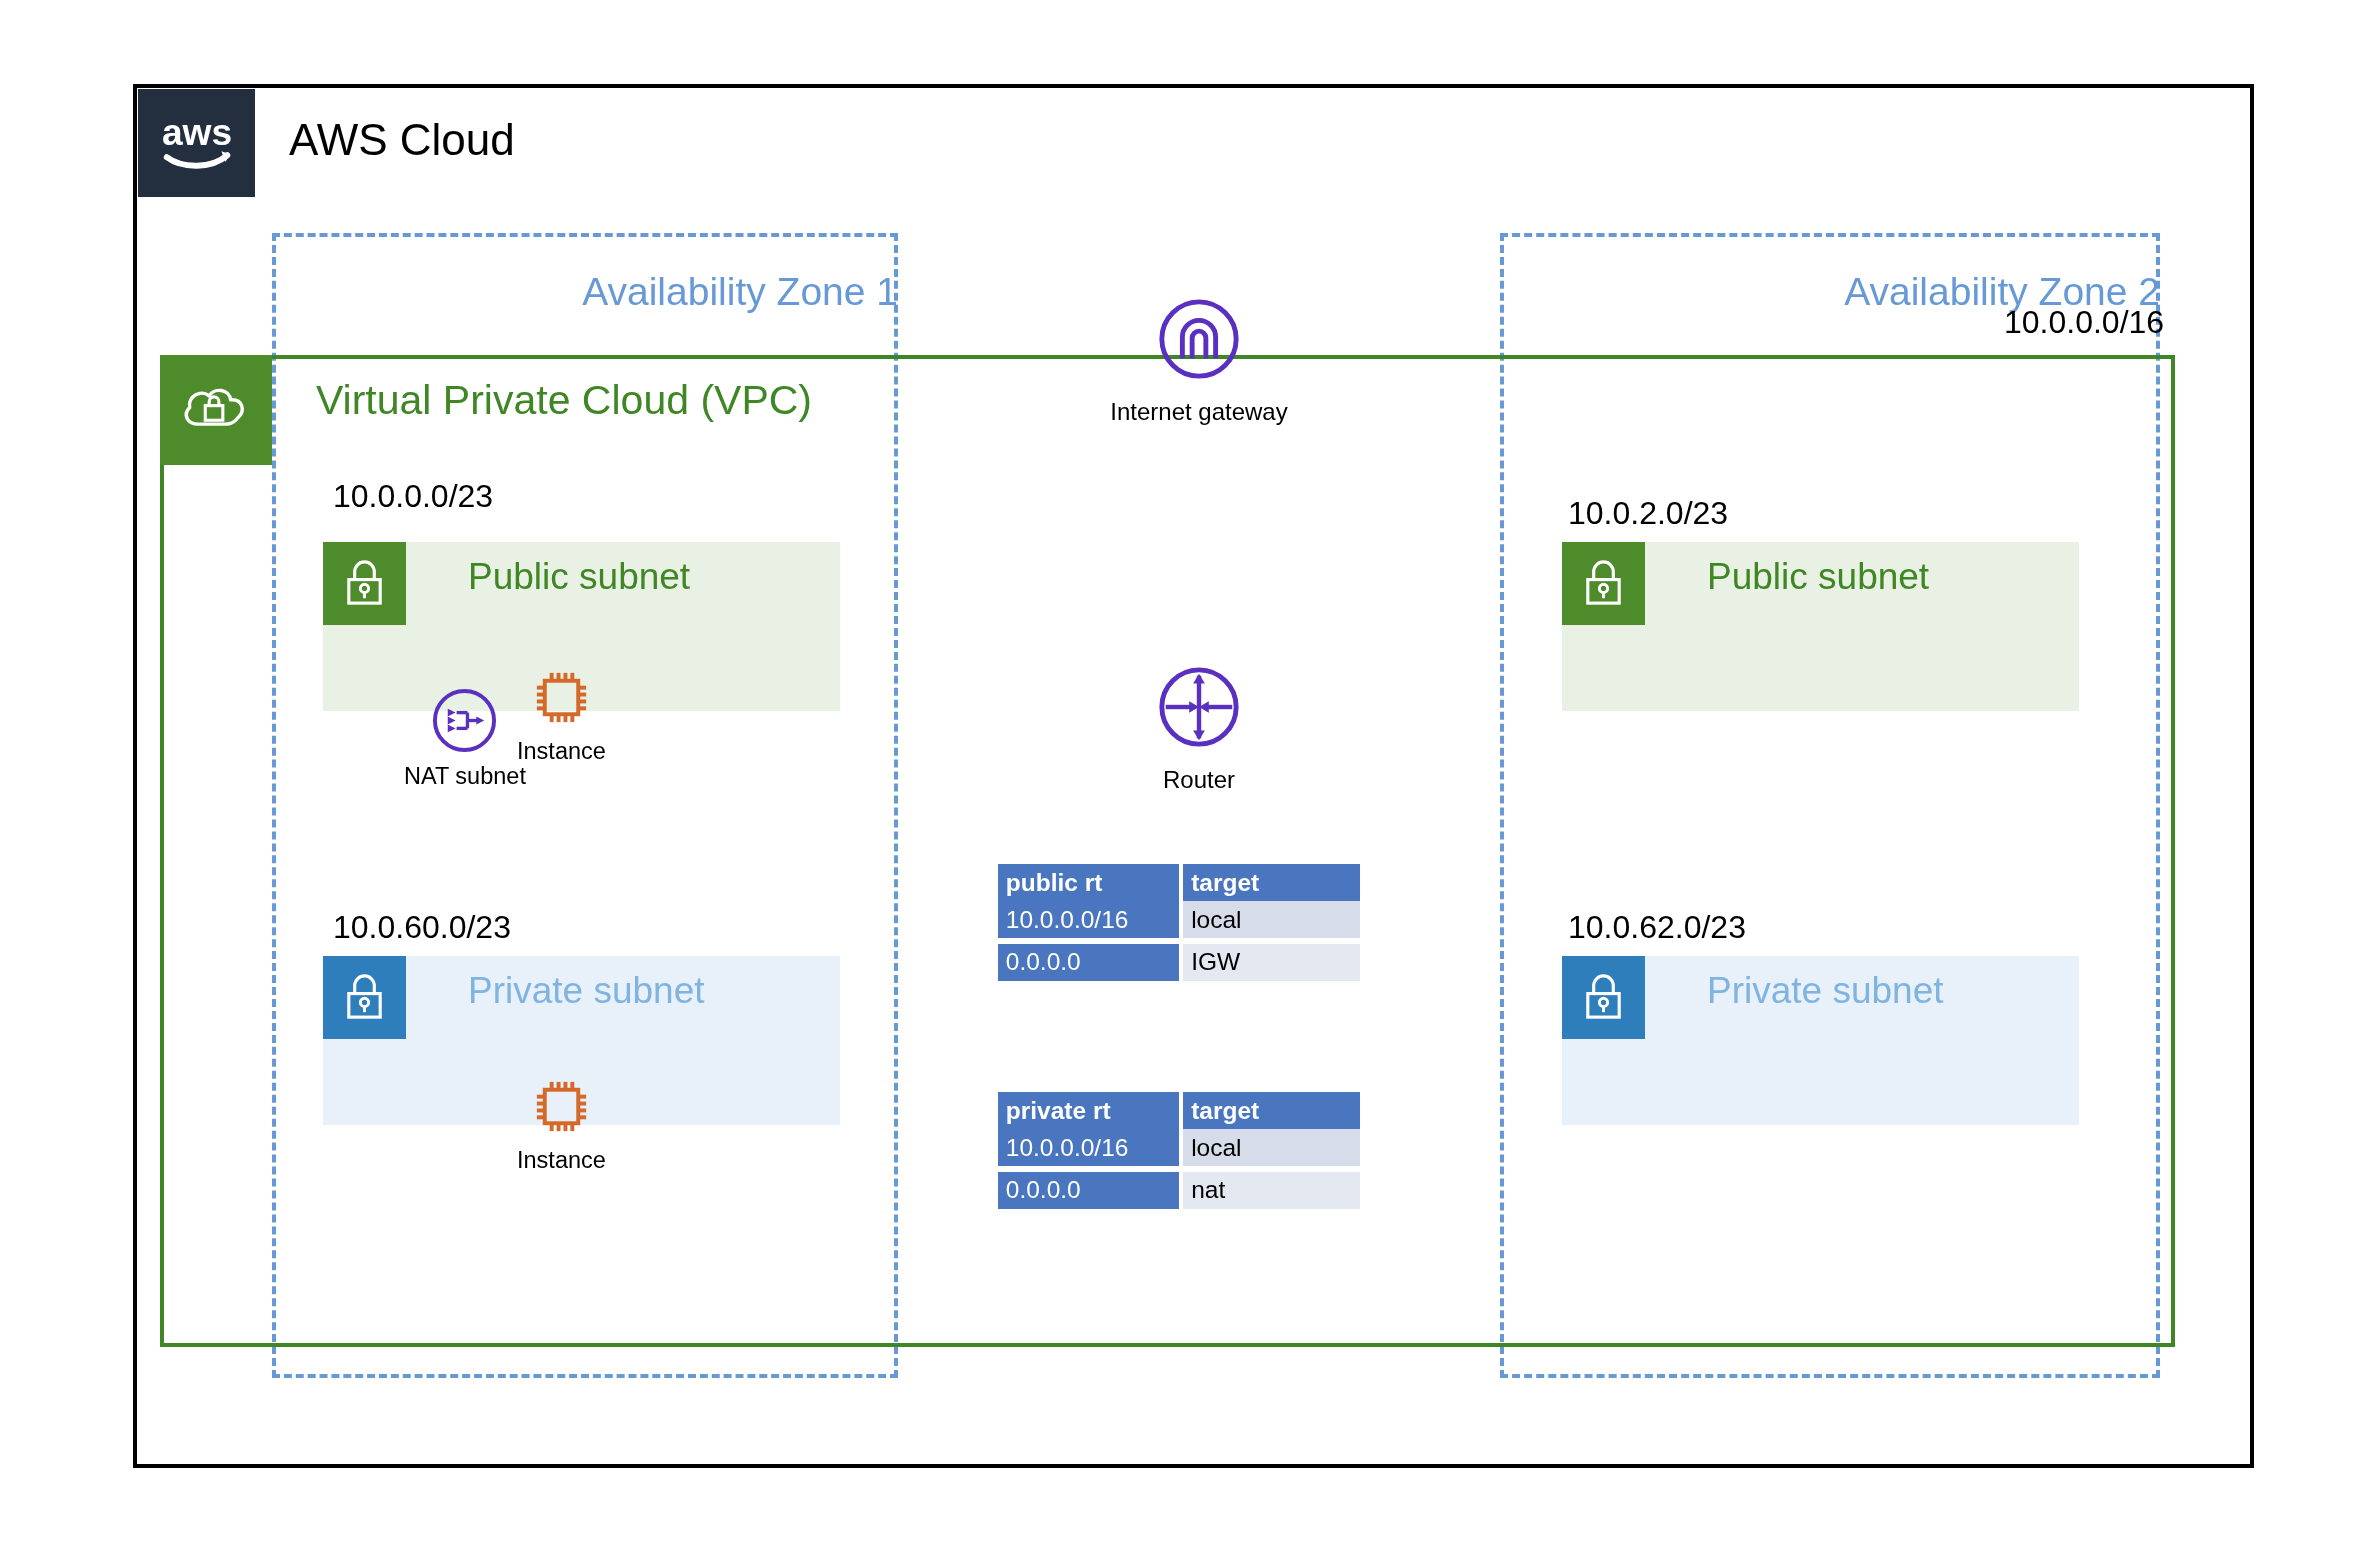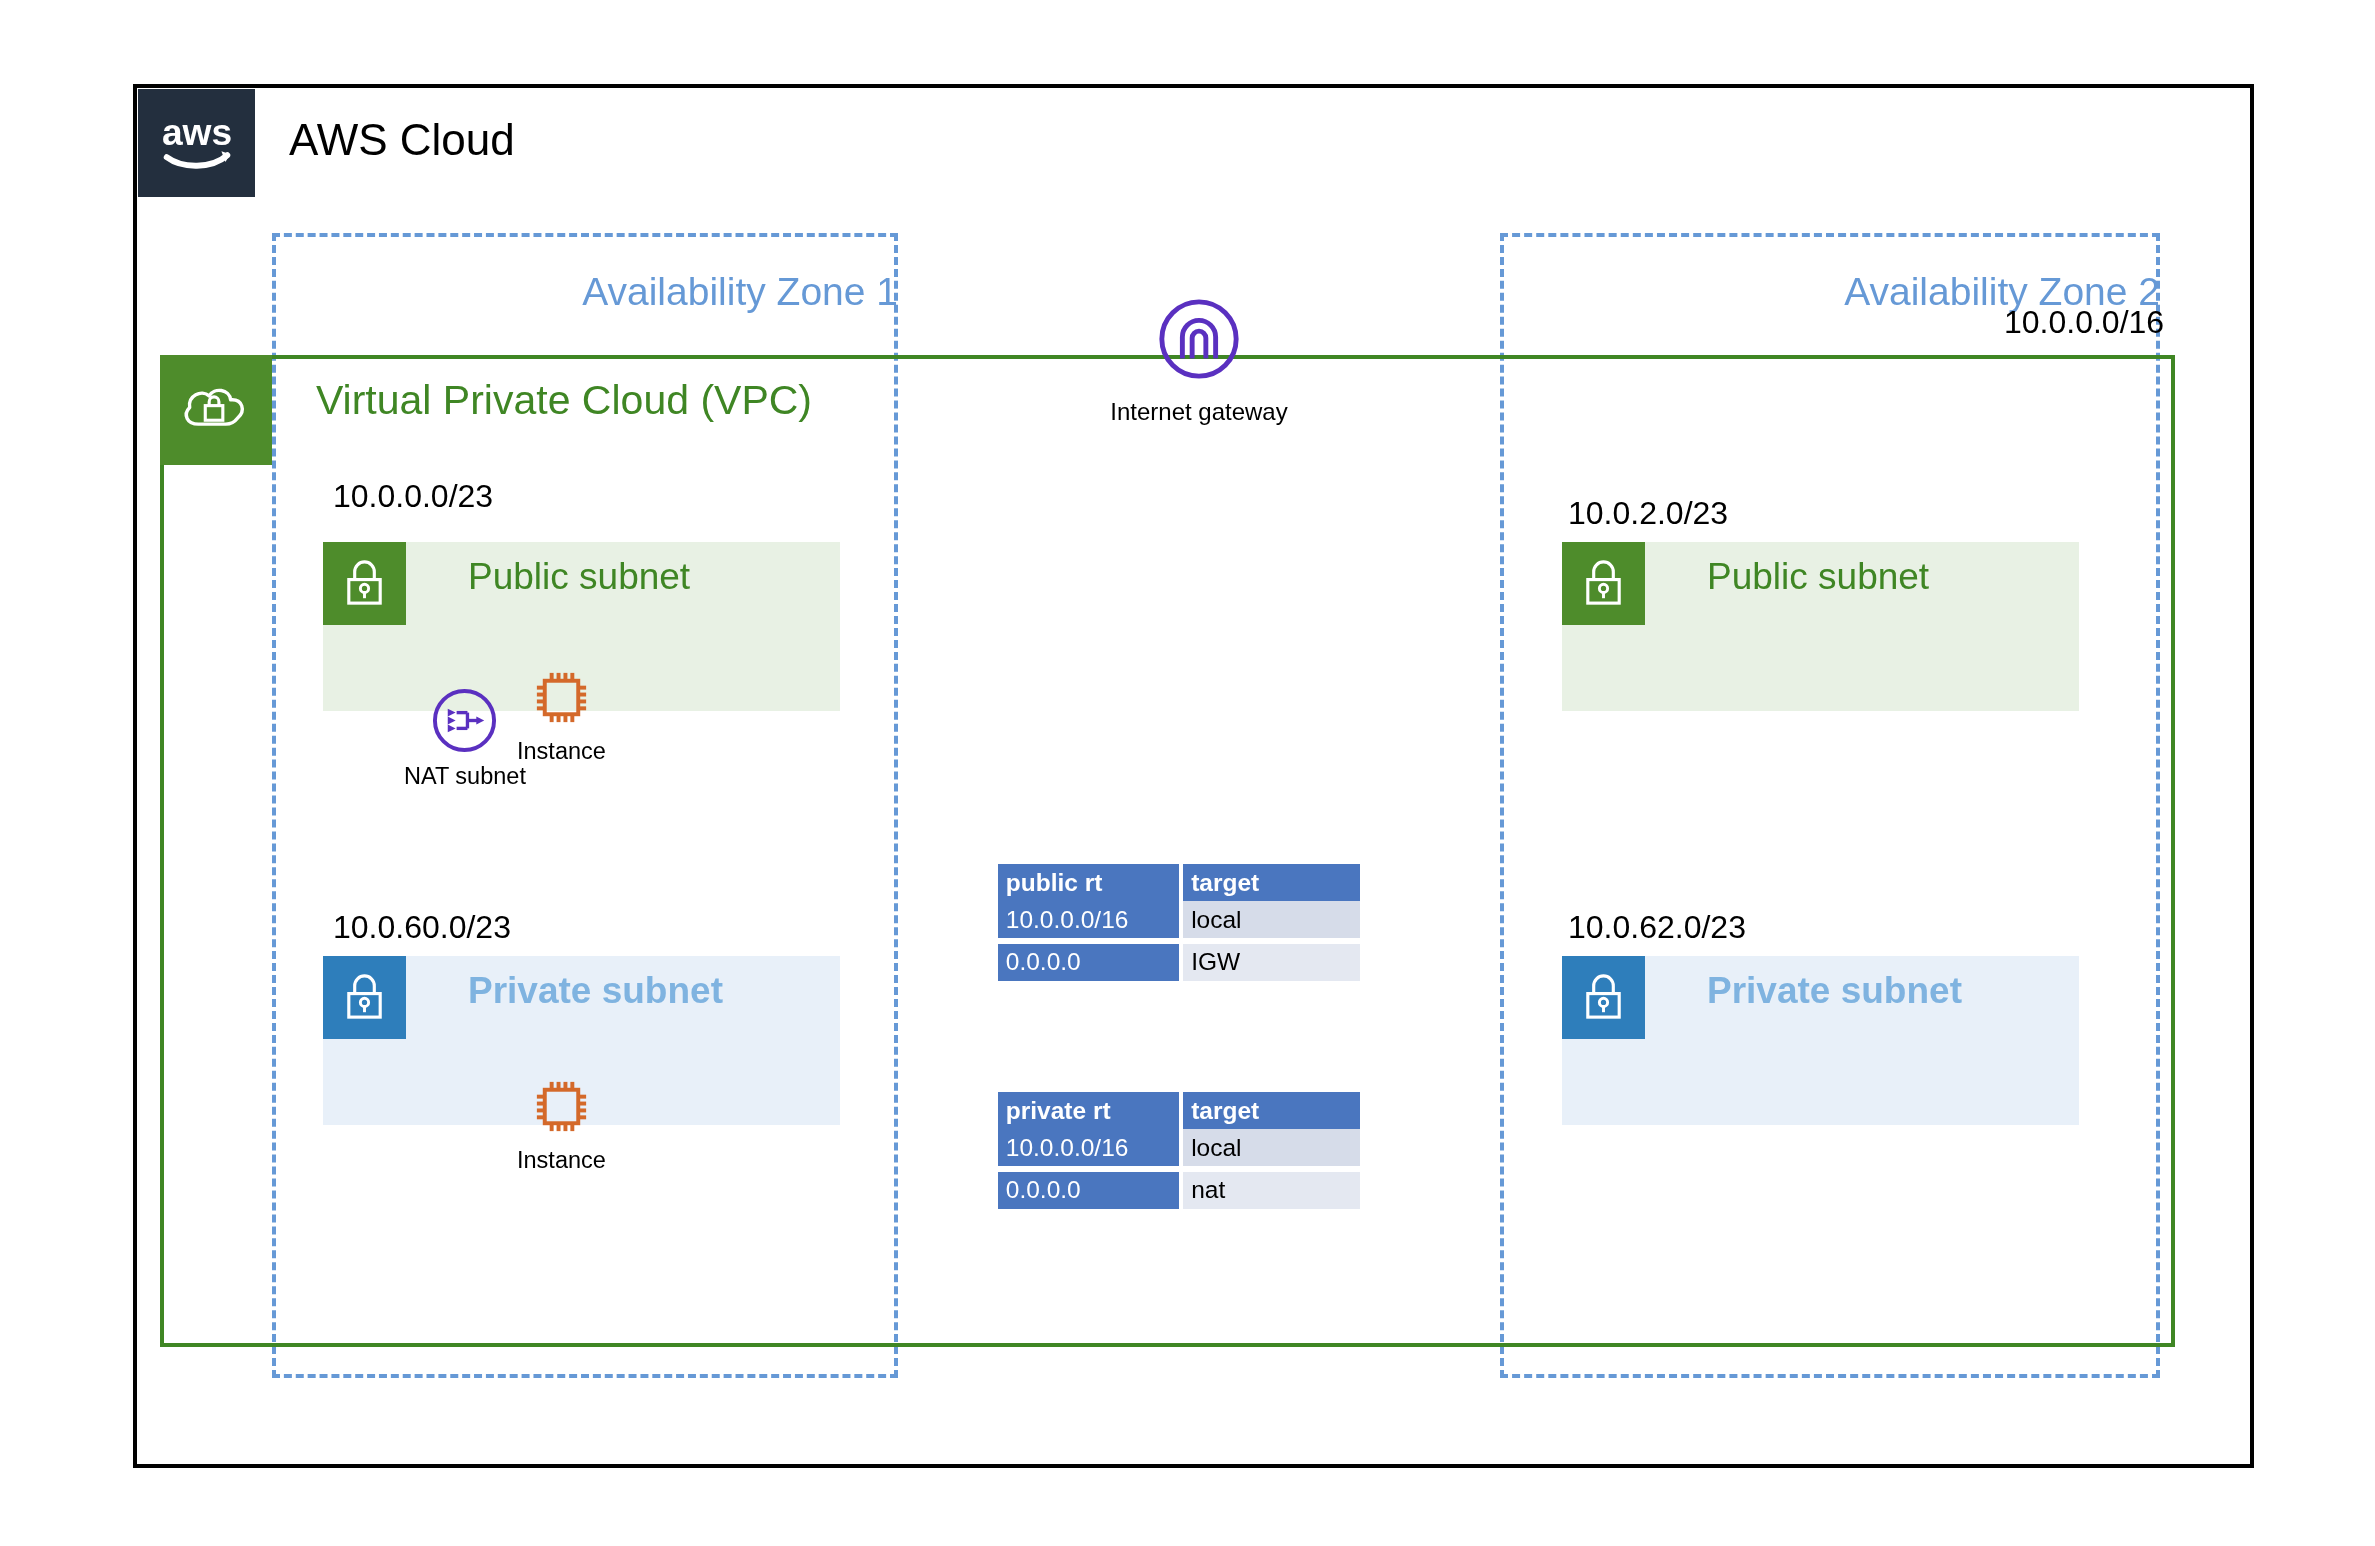--- a/index.html
+++ b/index.html
@@ -131,21 +131,21 @@
   .badge-public  { background: #4E8C2B; }
   .badge-private { background: #2E7EBB; }
   .subnet-title {
     position: absolute;
     left: 145px;
     top: 13.7px;
     font-size: 37px;
     white-space: nowrap;
   }
   .title-public  { color: #3F8624; }
-  .title-private { color: #7FB3E0; font-weight: bold; }
+  .title-private { color: #7FB3E0; }
 
   
   #subnet-az1-public  { left: 323px;  top: 542px;  width: 517px; height: 169px; }
   #subnet-az1-private { left: 323px;  top: 956px;  width: 517px; height: 169px; }
   #subnet-az2-public  { left: 1562px; top: 542px;  width: 517px; height: 169px; }
   #subnet-az2-private { left: 1562px; top: 956px;  width: 517px; height: 169px; }
 
   #cidr-az1-public  { left: 333px;  top: 478px; }
   #cidr-az1-private { left: 333px;  top: 909px; }
   #cidr-az2-public  { left: 1568px; top: 495px; }
@@ -372,20 +372,35 @@
     <span>
       <svg width="90" height="90" viewBox="0 0 92 92">
         <circle cx="46" cy="46" r="38" fill="none" stroke="#5A30C0" stroke-width="5"></circle>
         <path d="M29 66 L29 44 A17 17 0 0 1 63 44 L63 66" fill="none" stroke="#5A30C0" stroke-width="5"></path>
         <path d="M39 66 L39 45 A7 7 0 0 1 53 45 L53 66" fill="none" stroke="#5A30C0" stroke-width="5"></path>
       </svg>
     </span>
     <span class="center-node-label">Internet gateway</span>
   </div>
 
+  <div id="router-node" class="center-node">
+    <span>
+      <svg width="90" height="90" viewBox="0 0 92 92">
+        <circle cx="46" cy="46" r="38" fill="none" stroke="#5A30C0" stroke-width="5"></circle>
+        <line x1="46" y1="14" x2="46" y2="78" stroke="#5A30C0" stroke-width="4.5"></line>
+        <path d="M40 22 L46 12 L52 22 Z" fill="#5A30C0"></path>
+        <path d="M40 70 L46 80 L52 70 Z" fill="#5A30C0"></path>
+        <line x1="12" y1="46" x2="42" y2="46" stroke="#5A30C0" stroke-width="4.5"></line>
+        <path d="M36 40 L46 46 L36 52 Z" fill="#5A30C0"></path>
+        <line x1="80" y1="46" x2="50" y2="46" stroke="#5A30C0" stroke-width="4.5"></line>
+        <path d="M56 40 L46 46 L56 52 Z" fill="#5A30C0"></path>
+      </svg>
+    </span>
+    <span class="center-node-label">Router</span>
+  </div>
 
   <table id="public-route-table" class="route-table">
     <tbody>
       <tr>
         <td class="rt-col-left rt-header">public rt</td>
         <td class="rt-col-right rt-header">target</td>
       </tr>
       <tr>
         <td class="rt-col-left rt-key">10.0.0.0/16</td>
         <td class="rt-col-right rt-val-odd">local</td>

